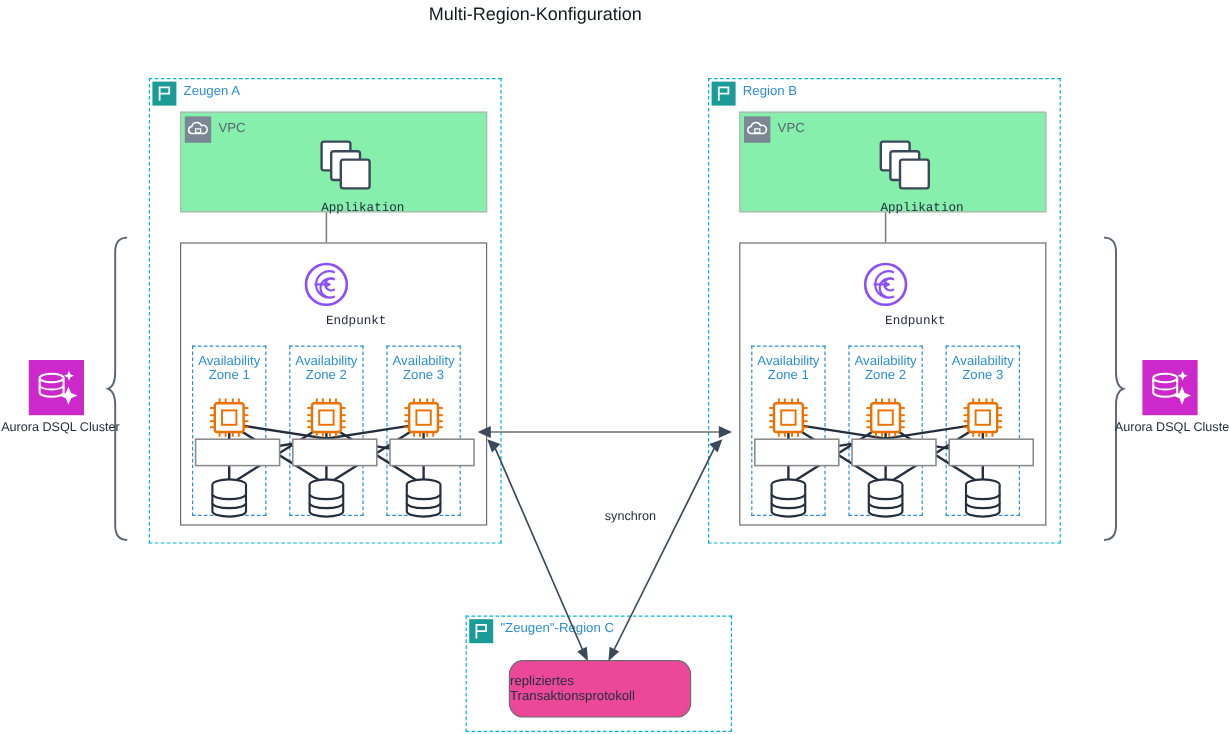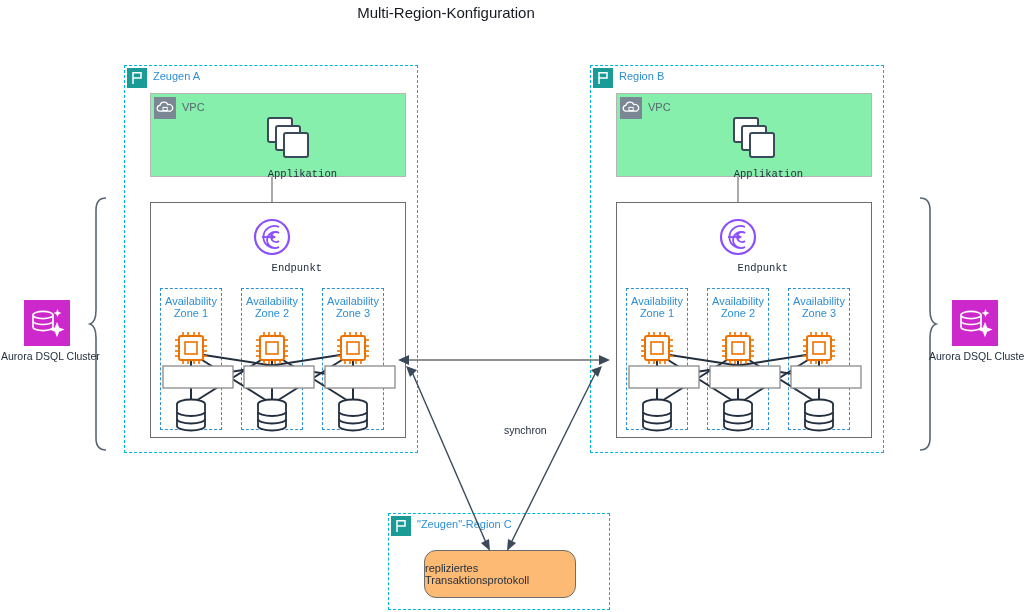--- a/index.html
+++ b/index.html
@@ -28,21 +28,21 @@
 
   
   .cap{position:absolute;font-size:10.5px;color:#232f3e;text-align:right;white-space:nowrap;font-family:Liberation Mono, monospace;}
 
   
   .aurora-tile{position:absolute;width:46px;height:46px;background:#cc28cc;}
   .aurora-cap{position:absolute;font-size:10.5px;color:#232f3e;white-space:nowrap;}
 
   
   .roundbox{position:absolute;border:1.4px solid #6d6d6d;border-radius:12px;
-            box-sizing:border-box;background:#fdba74;display:flex;align-items:center;
+            box-sizing:border-box;background:#ec4899;display:flex;align-items:center;
             justify-content:center;font-size:11px;color:#232f3e;}
   .syncLabel{position:absolute;font-size:10.5px;color:#232f3e;white-space:nowrap;}
   svg{overflow:visible;}
 </style>
 </head>
 <body>
 
 <div class="abs" id="title">Multi-Region-Konfiguration</div>
 
 <svg class="abs" style="left:88px;top:196px;" width="22" height="256">

